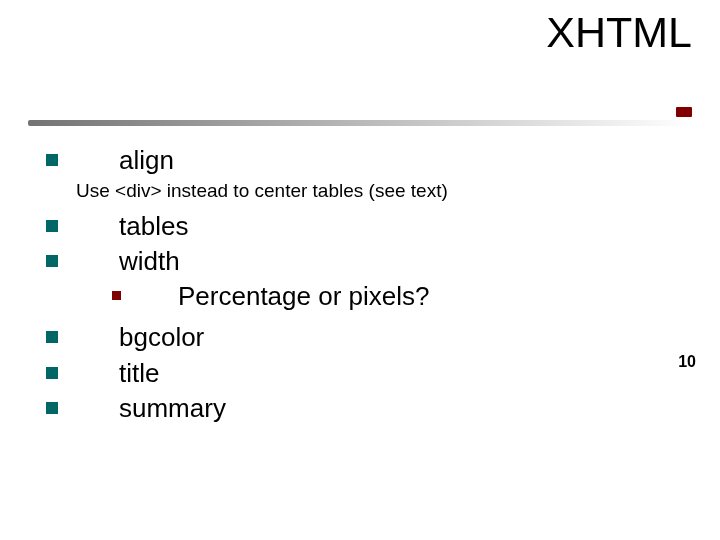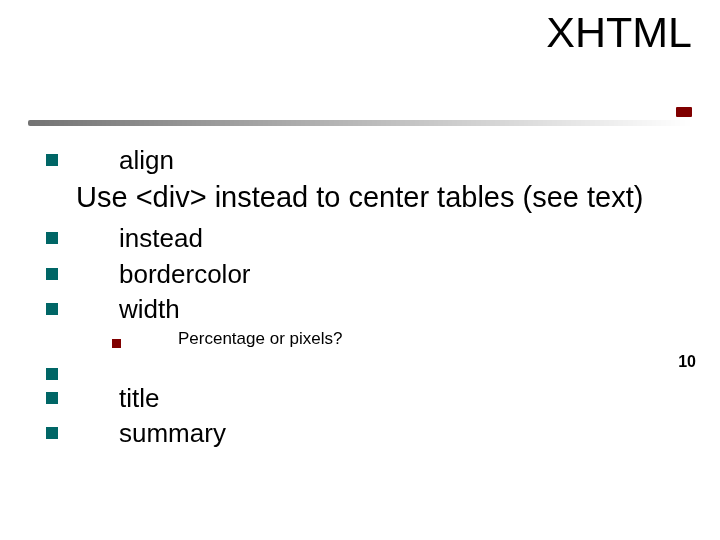--- a/index.html
+++ b/index.html
@@ -75,29 +75,29 @@
     height: 9px;
     margin-top: 11px;
     margin-right: 14px;
     background: #800000;
   }
   .body .text {
     color: #000;
   }
   .subnote {
     margin-left: 30px;
-    font-size: 29px;
+    font-size: 19px;
     margin-bottom: 6px;
     margin-top: 2px;
   }
   .sub2 {
     margin-left: 66px;
   }
   .sub2 .row .text {
-    font-size: 17px;
+    font-size: 26px;
     text-align: right;
   }
   .group-gap {
     height: 6px;
   }
   .pagenum {
     position: absolute;
     right: 24px;
     bottom: 16px;
     font-size: 16px;
@@ -119,42 +119,39 @@
   <div class="body">
 
     <div class="row">
       <div class="bullet"></div>
       <div class="text">align</div>
     </div>
     <div class="subnote">Use &lt;div&gt; instead to center tables (see text)</div>
 
     <div class="row">
       <div class="bullet"></div>
-      <div class="text">instead</div>
-    </div>
-    <div class="row">
-      <div class="bullet"></div>
-      <div class="text">bordercolor</div>
+      <div class="text">tables</div>
     </div>
     <div class="row">
       <div class="bullet"></div>
       <div class="text">width</div>
     </div>
 
     <div class="sub2">
       <div class="row">
         <div class="bullet sm"></div>
         <div class="text">Percentage or pixels?</div>
       </div>
     </div>
 
     <div class="group-gap"></div>
 
     <div class="row">
       <div class="bullet"></div>
+      <div class="text">bgcolor</div>
     </div>
     <div class="row">
       <div class="bullet"></div>
       <div class="text">title</div>
     </div>
     <div class="row">
       <div class="bullet"></div>
       <div class="text">summary</div>
     </div>
 

